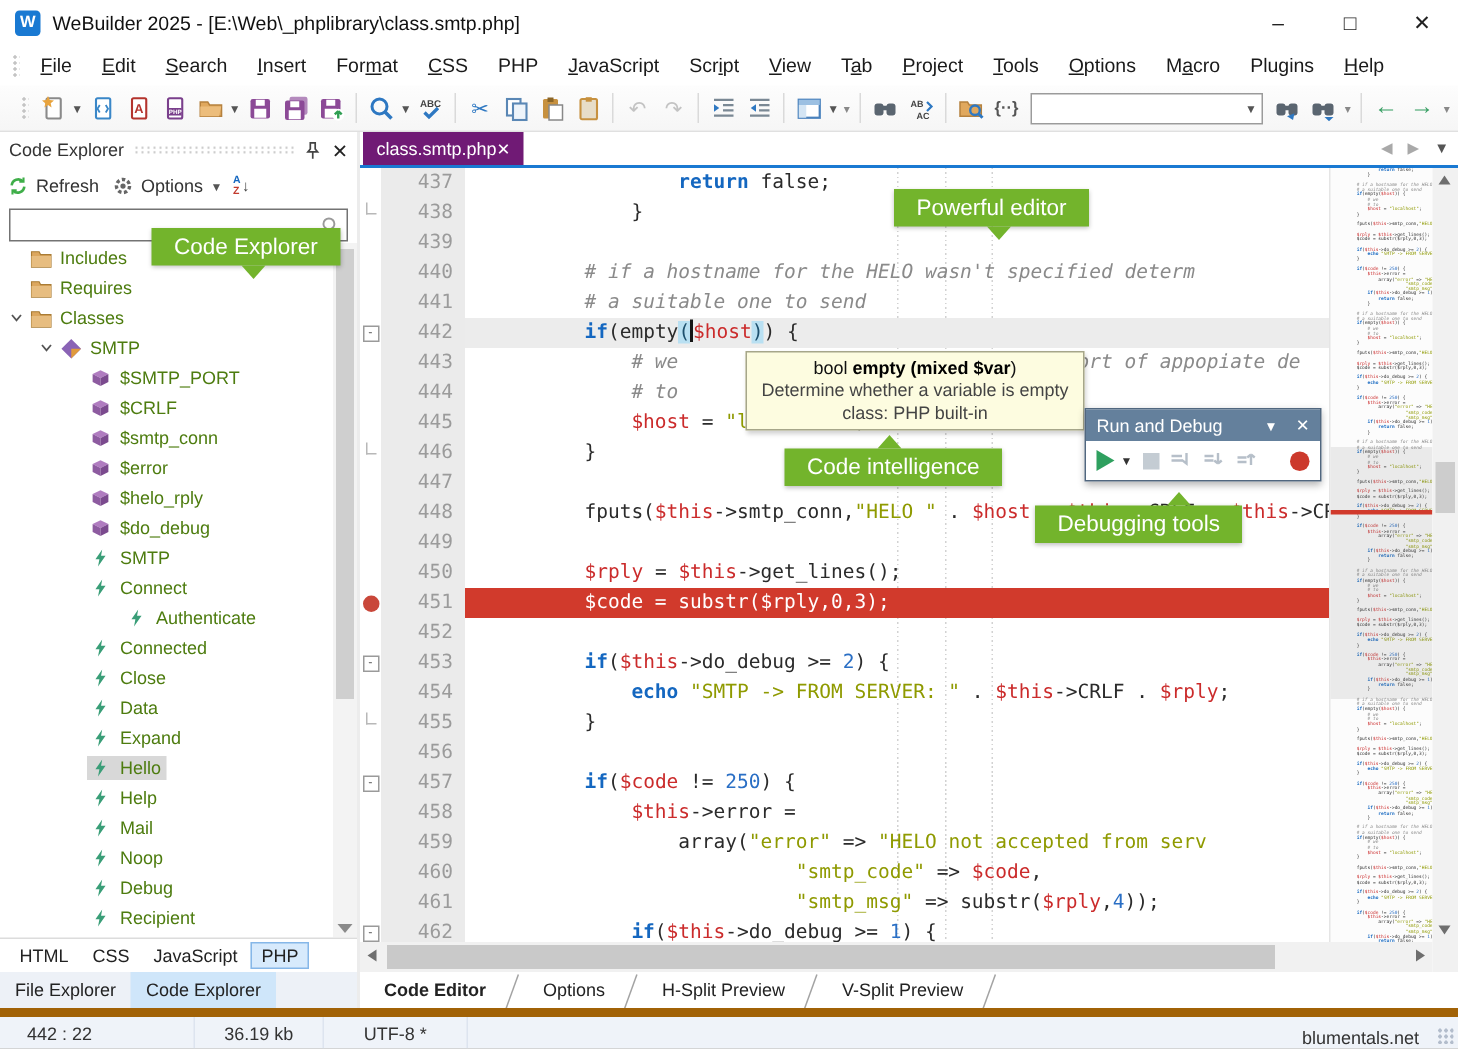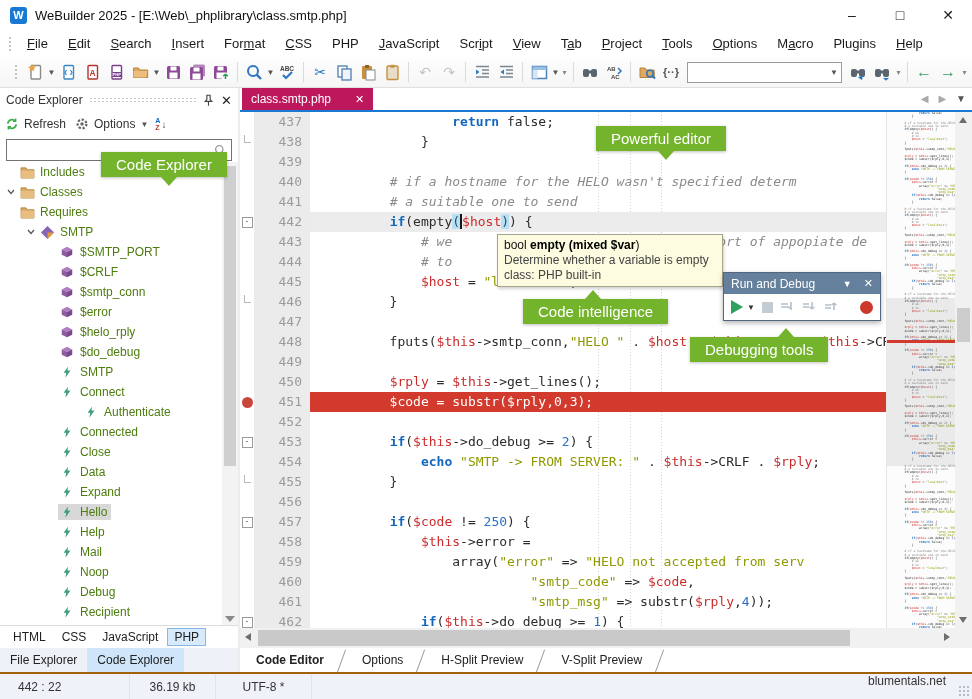--- a/index.html
+++ b/index.html
@@ -48,22 +48,22 @@
   
   #langrow{position:absolute;left:0;top:625px;width:238px;height:23px;border-top:1px solid #dcdcdc;
            display:flex;align-items:center;padding-left:6px;box-sizing:border-box;background:#fff;gap:2px;}
   .lang{padding:2px 7px;font-size:12px;}
   .lang.active{background:#d7eafc;border:1px solid #86b7e8;padding:1px 6px;}
   #panelrow{position:absolute;left:0;top:648px;width:238px;height:24px;background:#edf1f7;display:flex;align-items:stretch;}
   .ptab{padding:5px 10px 0 10px;font-size:12px;}
   .ptab.active{background:#cfe6fa;}
   
   #tabbar{position:absolute;left:240px;top:88px;width:732px;height:22px;background:#fff;}
-  #filetab{position:absolute;left:2px;top:0;height:22px;background:#be185d;color:#fff;display:flex;align-items:center;
-           gap:24px;padding:0 9px;font-size:12px;}
+  #filetab{position:absolute;left:2px;top:0;height:22px;background:#701a75;color:#fff;display:flex;align-items:center;
+           gap:0;padding:0 9px;font-size:12px;}
   .tabx{font-size:11px;}
   #tabnav{position:absolute;right:6px;top:5px;display:flex;gap:10px;color:#a9a9a9;font-size:10px;align-items:center;}
   #bluestrip{position:absolute;left:240px;top:110px;width:732px;height:2px;background:#1979d2;}
   
   #editor{position:absolute;left:240px;top:112px;width:646px;height:516px;background:#fff;overflow:hidden;}
   .guide{position:absolute;top:0;bottom:0;width:1px;background:repeating-linear-gradient(#d2d2d2 0 1px,transparent 1px 3px);}
   .cl{position:relative;height:20px;display:flex;}
   .fold{width:14px;flex:none;display:flex;align-items:center;justify-content:center;background:#fff;}
   .num{width:48px;flex:none;text-align:right;padding-right:8px;background:#ebebeb;color:#9b9b9b;
        font-family:"DejaVu Sans Mono",monospace;font-size:13px;line-height:20px;}
@@ -89,37 +89,37 @@
   #hscroll{position:absolute;left:240px;top:628px;width:715px;height:20px;background:#f1f1f1;}
   .harrow{position:absolute;top:5px;width:0;height:0;border-top:4.5px solid transparent;border-bottom:4.5px solid transparent;}
   #hthumb{position:absolute;left:18px;top:2px;width:592px;height:16px;background:#c9c9c9;}
   #sbcorner{position:absolute;left:955px;top:628px;width:17px;height:20px;background:#f1f1f1;}
   
   #btabs{position:absolute;left:240px;top:648px;width:732px;height:24px;background:#fff;display:flex;align-items:stretch;padding-left:4px;}
   .btab{position:relative;padding:5px 26px 0 12px;font-size:12px;color:#222;}
   .btab::after{content:"";position:absolute;right:8px;top:1px;bottom:-1px;width:1px;background:#a3a3a3;transform:rotate(20deg);}
   .btab.active{font-weight:bold;}
   
-  #statusbar{position:absolute;left:0;top:672px;width:972px;height:27px;background:#eff3f9;border-top:2px solid #a16207;
-             display:flex;align-items:flex-start;box-sizing:border-box;font-size:12px;color:#333;}
+  #statusbar{position:absolute;left:0;top:672px;width:972px;height:27px;background:#eff3f9;border-top:6px solid #a16207;
+             display:flex;align-items:flex-end;box-sizing:border-box;font-size:12px;color:#333;}
   .scell{height:100%;display:flex;align-items:center;border-right:1px solid #dde4ef;}
   #sb-pos{width:130px;padding-left:18px;box-sizing:border-box;}
   #sb-size{width:85px;justify-content:center;}
   #sb-enc{width:95px;justify-content:center;}
   #sb-brand{margin-left:auto;padding-right:26px;}
   #sb-grip{position:absolute;right:3px;bottom:3px;width:11px;height:11px;
            background:radial-gradient(#b3bdcc 1.1px,transparent 1.3px) 0 0/4px 4px;}
   
   .callout{position:absolute;background:#73b42c;color:#fff;font-size:15px;padding:4px 15px;z-index:50;
            box-shadow:0 1px 3px rgba(0,0,0,.25);white-space:nowrap;}
   .cpt{position:absolute;width:0;height:0;border-left:8px solid transparent;border-right:8px solid transparent;}
   .cpt.down{border-top:9px solid #73b42c;bottom:-9px;}
   .cpt.up{border-bottom:9px solid #73b42c;top:-9px;}
   #tooltip{position:absolute;left:497px;top:234px;width:212px;background:#fdfce0;border:1px solid #a6a68a;
-           box-shadow:1px 2px 3px rgba(0,0,0,.18);z-index:30;padding:3px 6px;font-size:12px;color:#444;line-height:15px;}
+           box-shadow:1px 2px 3px rgba(0,0,0,.18);z-index:30;padding:3px 6px;font-size:12px;color:#444;line-height:15px;text-align:center;}
   #tooltip .tl1{color:#111;}
   #tooltip b{font-weight:bold;color:#000;}
   #rundebug{position:absolute;left:723px;top:272px;width:156px;z-index:40;border:1px solid #51677f;
             box-shadow:0 2px 5px rgba(0,0,0,.3);background:#fff;}
   #rd-title{height:21px;background:#64809c;color:#fff;display:flex;align-items:center;padding:0 7px;font-size:12px;}
   #rd-title .rdd{margin-left:auto;font-size:9px;} #rd-title .rdx{margin-left:12px;font-size:11px;}
   #rd-body{height:26px;display:flex;align-items:center;gap:7px;padding:0 7px;}
   .rd-play{width:0;height:0;border-top:7px solid transparent;border-bottom:7px solid transparent;border-left:12px solid #2fa05f;}
   .rd-playdd{font-size:8px;color:#333;margin-left:-3px;}
   .rd-stop{width:11px;height:11px;background:#c4ccd3;}
@@ -399,42 +399,42 @@
           <span class="tchev"></span>
           <span class="ticon">
             <svg width="15" height="13" viewBox="0 0 16 14">
               <path d="M1 2h5.5l1 2H15v9H1z" fill="#dca75f" stroke="#a97c35" stroke-width=".8"></path>
               <path d="M1 5h14v8H1z" fill="#e7bd80"></path>
             </svg>
           </span>
           <span class="tlabel">Includes</span>
         </div>
         <div class="trow" style="padding-left: 4px;">
+          <span class="tchev"></span>
+          <span class="ticon">
+            <svg width="15" height="13" viewBox="0 0 16 14">
+              <path d="M1 2h5.5l1 2H15v9H1z" fill="#dca75f" stroke="#a97c35" stroke-width=".8"></path>
+              <path d="M1 5h14v8H1z" fill="#e7bd80"></path>
+            </svg>
+          </span>
+          <span class="tlabel">Requires</span>
+        </div>
+        <div class="trow" style="padding-left: 4px;">
           <span class="tchev">
             <svg width="8" height="6" viewBox="0 0 8 6">
               <polyline points="1,1 4,4.5 7,1" fill="none" stroke="#555" stroke-width="1.2"></polyline>
             </svg>
           </span>
           <span class="ticon">
             <svg width="15" height="13" viewBox="0 0 16 14">
               <path d="M1 2h5.5l1 2H15v9H1z" fill="#dca75f" stroke="#a97c35" stroke-width=".8"></path>
               <path d="M1 5h14v8H1z" fill="#e7bd80"></path>
             </svg>
           </span>
           <span class="tlabel">Classes</span>
-        </div>
-        <div class="trow" style="padding-left: 4px;">
-          <span class="tchev"></span>
-          <span class="ticon">
-            <svg width="15" height="13" viewBox="0 0 16 14">
-              <path d="M1 2h5.5l1 2H15v9H1z" fill="#dca75f" stroke="#a97c35" stroke-width=".8"></path>
-              <path d="M1 5h14v8H1z" fill="#e7bd80"></path>
-            </svg>
-          </span>
-          <span class="tlabel">Requires</span>
         </div>
         <div class="trow" style="padding-left: 24px;">
           <span class="tchev">
             <svg width="8" height="6" viewBox="0 0 8 6">
               <polyline points="1,1 4,4.5 7,1" fill="none" stroke="#555" stroke-width="1.2"></polyline>
             </svg>
           </span>
           <span class="ticon">
             <svg width="15" height="15" viewBox="0 0 16 16">
               <polygon points="8,1 15,8 8,15 1,8" fill="#8a63b5"></polygon>

